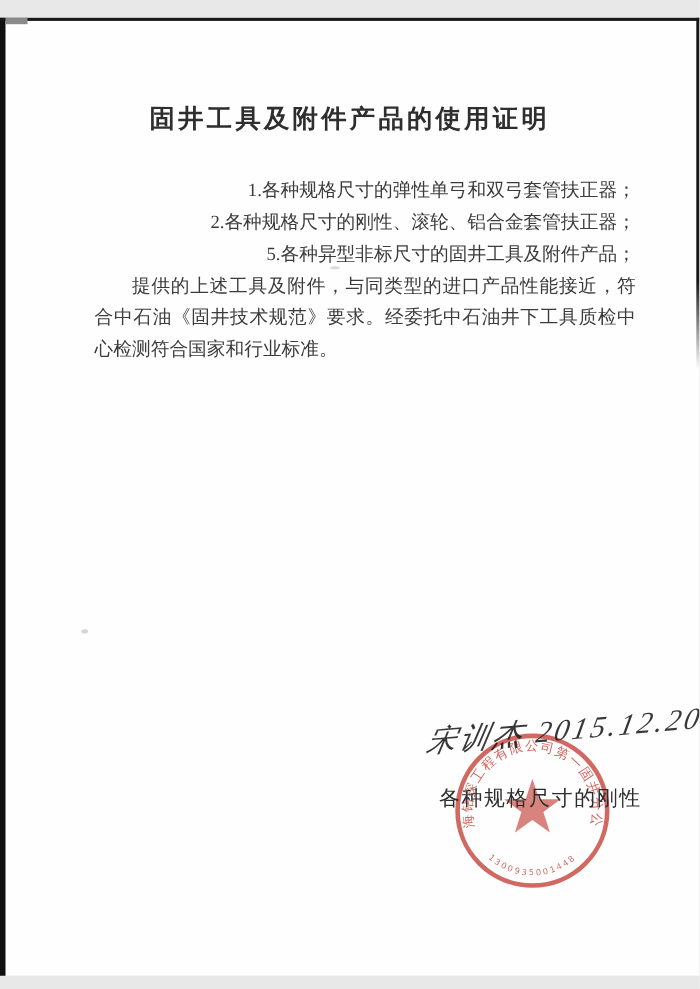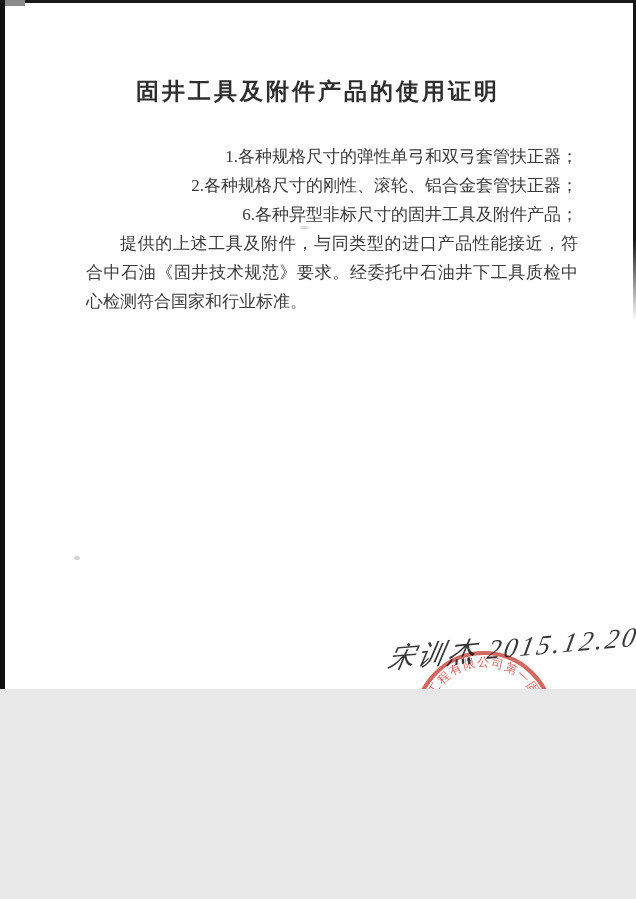--- a/index.html
+++ b/index.html
@@ -1,19 +1,19 @@
 <!DOCTYPE html>
 <html><head>
 <meta charset="utf-8">
 <style>
   html,body{margin:0;padding:0;background:#e8e8e8;}
   .page{
     position:relative;
-    width:636px;height:689px;
-    margin:0 auto;
+    width:636px;height:871px;
+    margin:16px auto;
     background:#fefefe;
     overflow:hidden;
     font-family:"Liberation Serif","DejaVu Serif",serif;
     color:#3b3b3b;
   }
   
   .edge-left{position:absolute;left:0;top:0;width:5px;height:899px;background:#101010;}
   .edge-top{position:absolute;left:0;top:0;width:636px;height:3px;background:#181818;}
   .edge-right{position:absolute;right:0;top:0;width:3px;height:320px;background:linear-gradient(#161616 75%,rgba(22,22,22,0));}
   .corner-notch{position:absolute;left:5px;top:0;width:20px;height:6px;background:#8a8a8a;}
@@ -67,21 +67,21 @@
   <div class="edge-right"></div>
   <div class="corner-notch"></div>
   <div class="speck-a"></div>
   <div class="speck-b"></div>
 
   <h1 class="doc-title">固井工具及附件产品的使用证明</h1>
 
   <div class="doc-body">
     <p class="li">1.各种规格尺寸的弹性单弓和双弓套管扶正器；</p>
     <p class="li">2.各种规格尺寸的刚性、滚轮、铝合金套管扶正器；</p>
-    <p class="li">6.各种异型非标尺寸的固井工具及附件产品；</p>
+    <p class="li">5.各种异型非标尺寸的固井工具及附件产品；</p>
     <p>提供的上述工具及附件，与同类型的进口产品性能接近，符合中石油《固井技术规范》要求。经委托中石油井下工具质检中心检测符合国家和行业标准。</p>
   </div>
 
   <div class="handwriting">宋训杰 2015.12.20</div>
 
   <div class="issuer-company">各种规格尺寸的刚性</div>
 
   <svg class="seal" viewBox="0 0 150 150" xmlns="http://www.w3.org/2000/svg">
     <defs>
       <path id="ringPath" d="M 23.3 93.8 A 55 55 0 1 1 126.7 93.8"></path>

